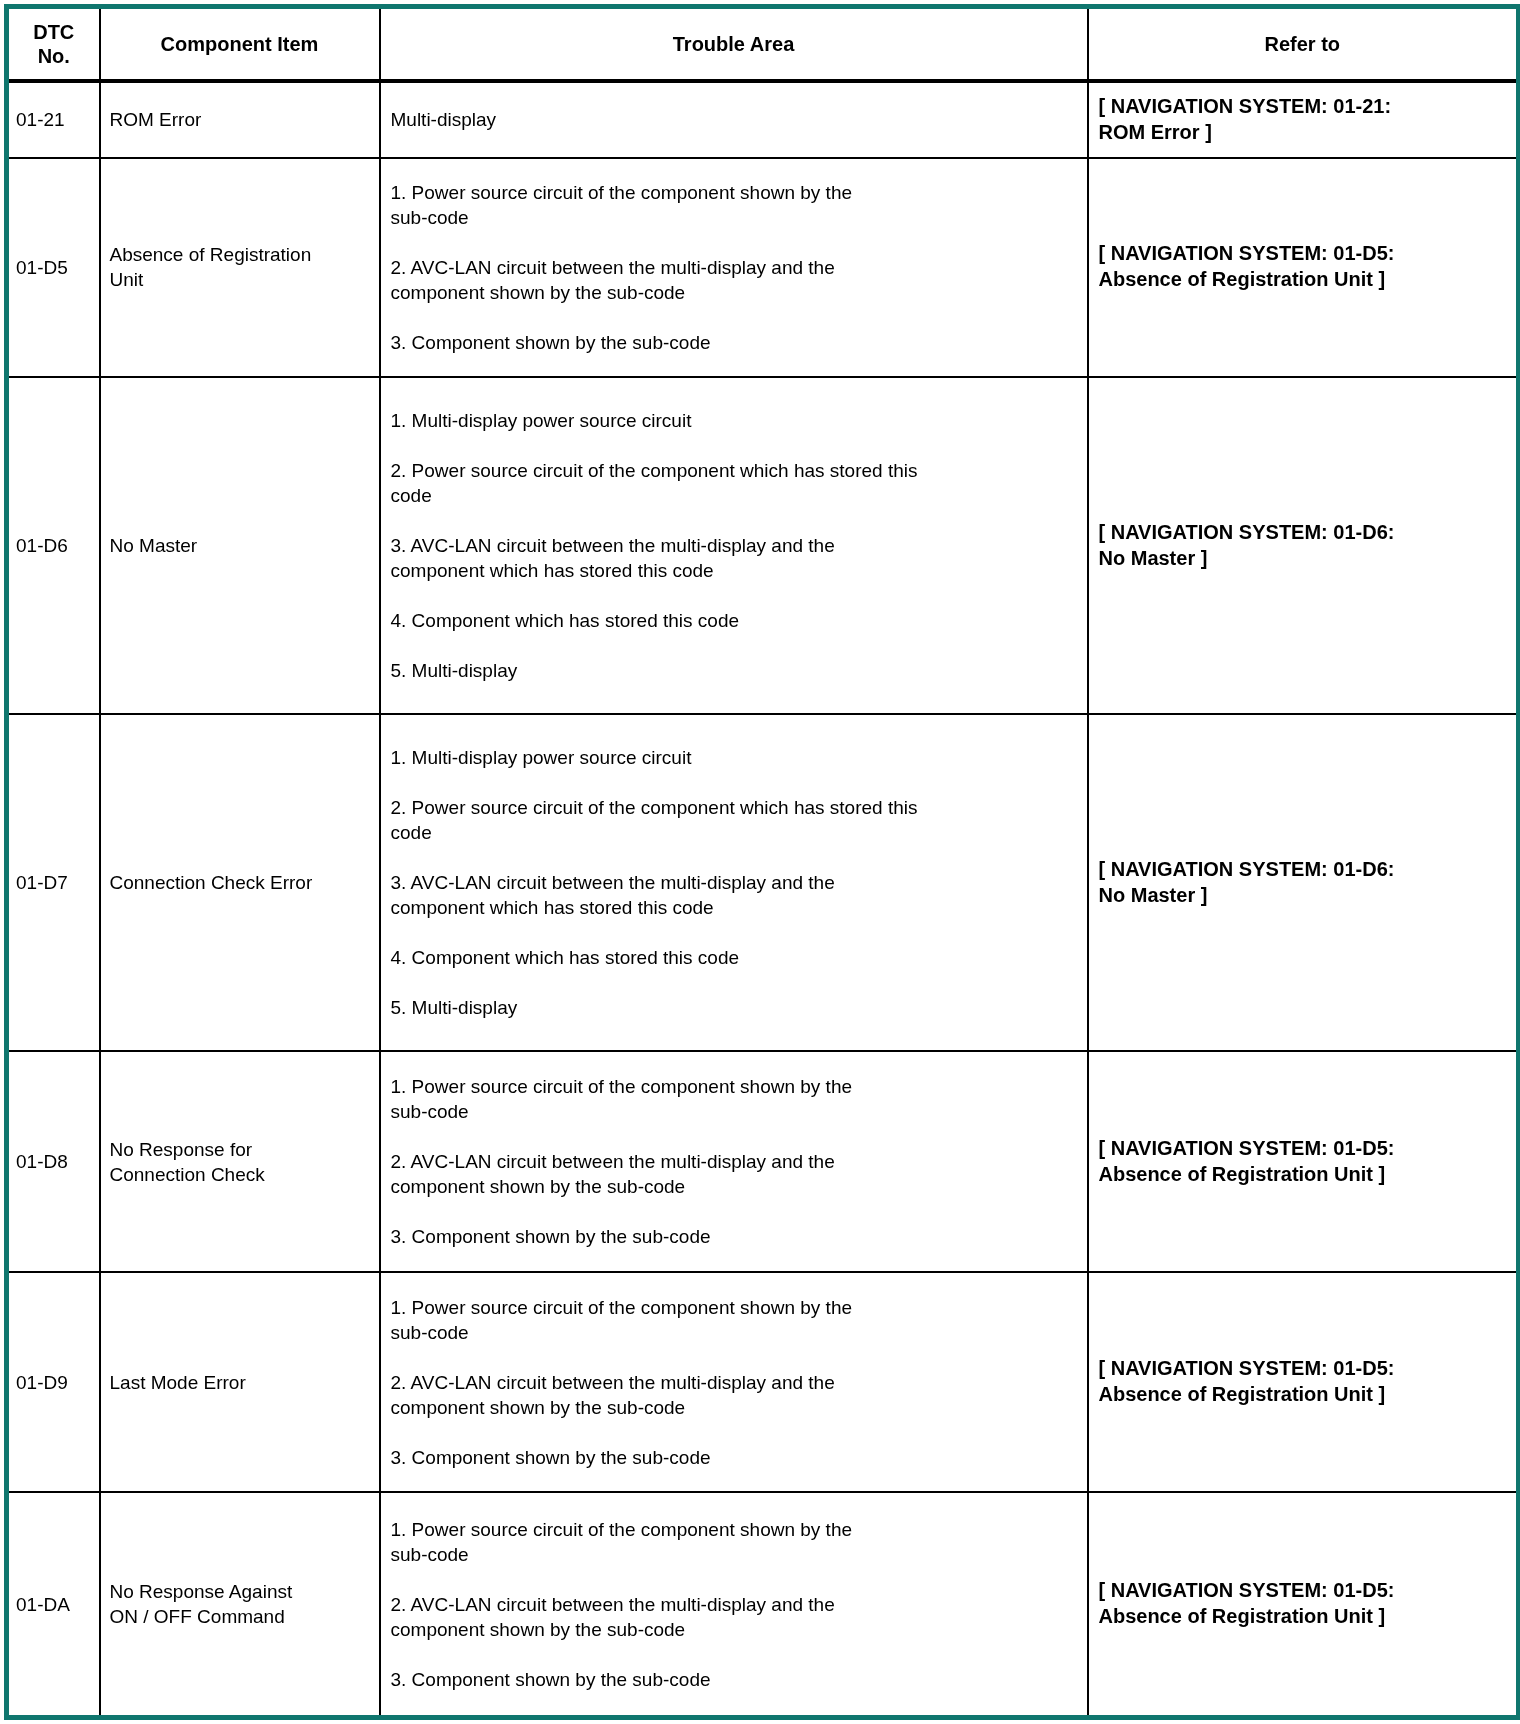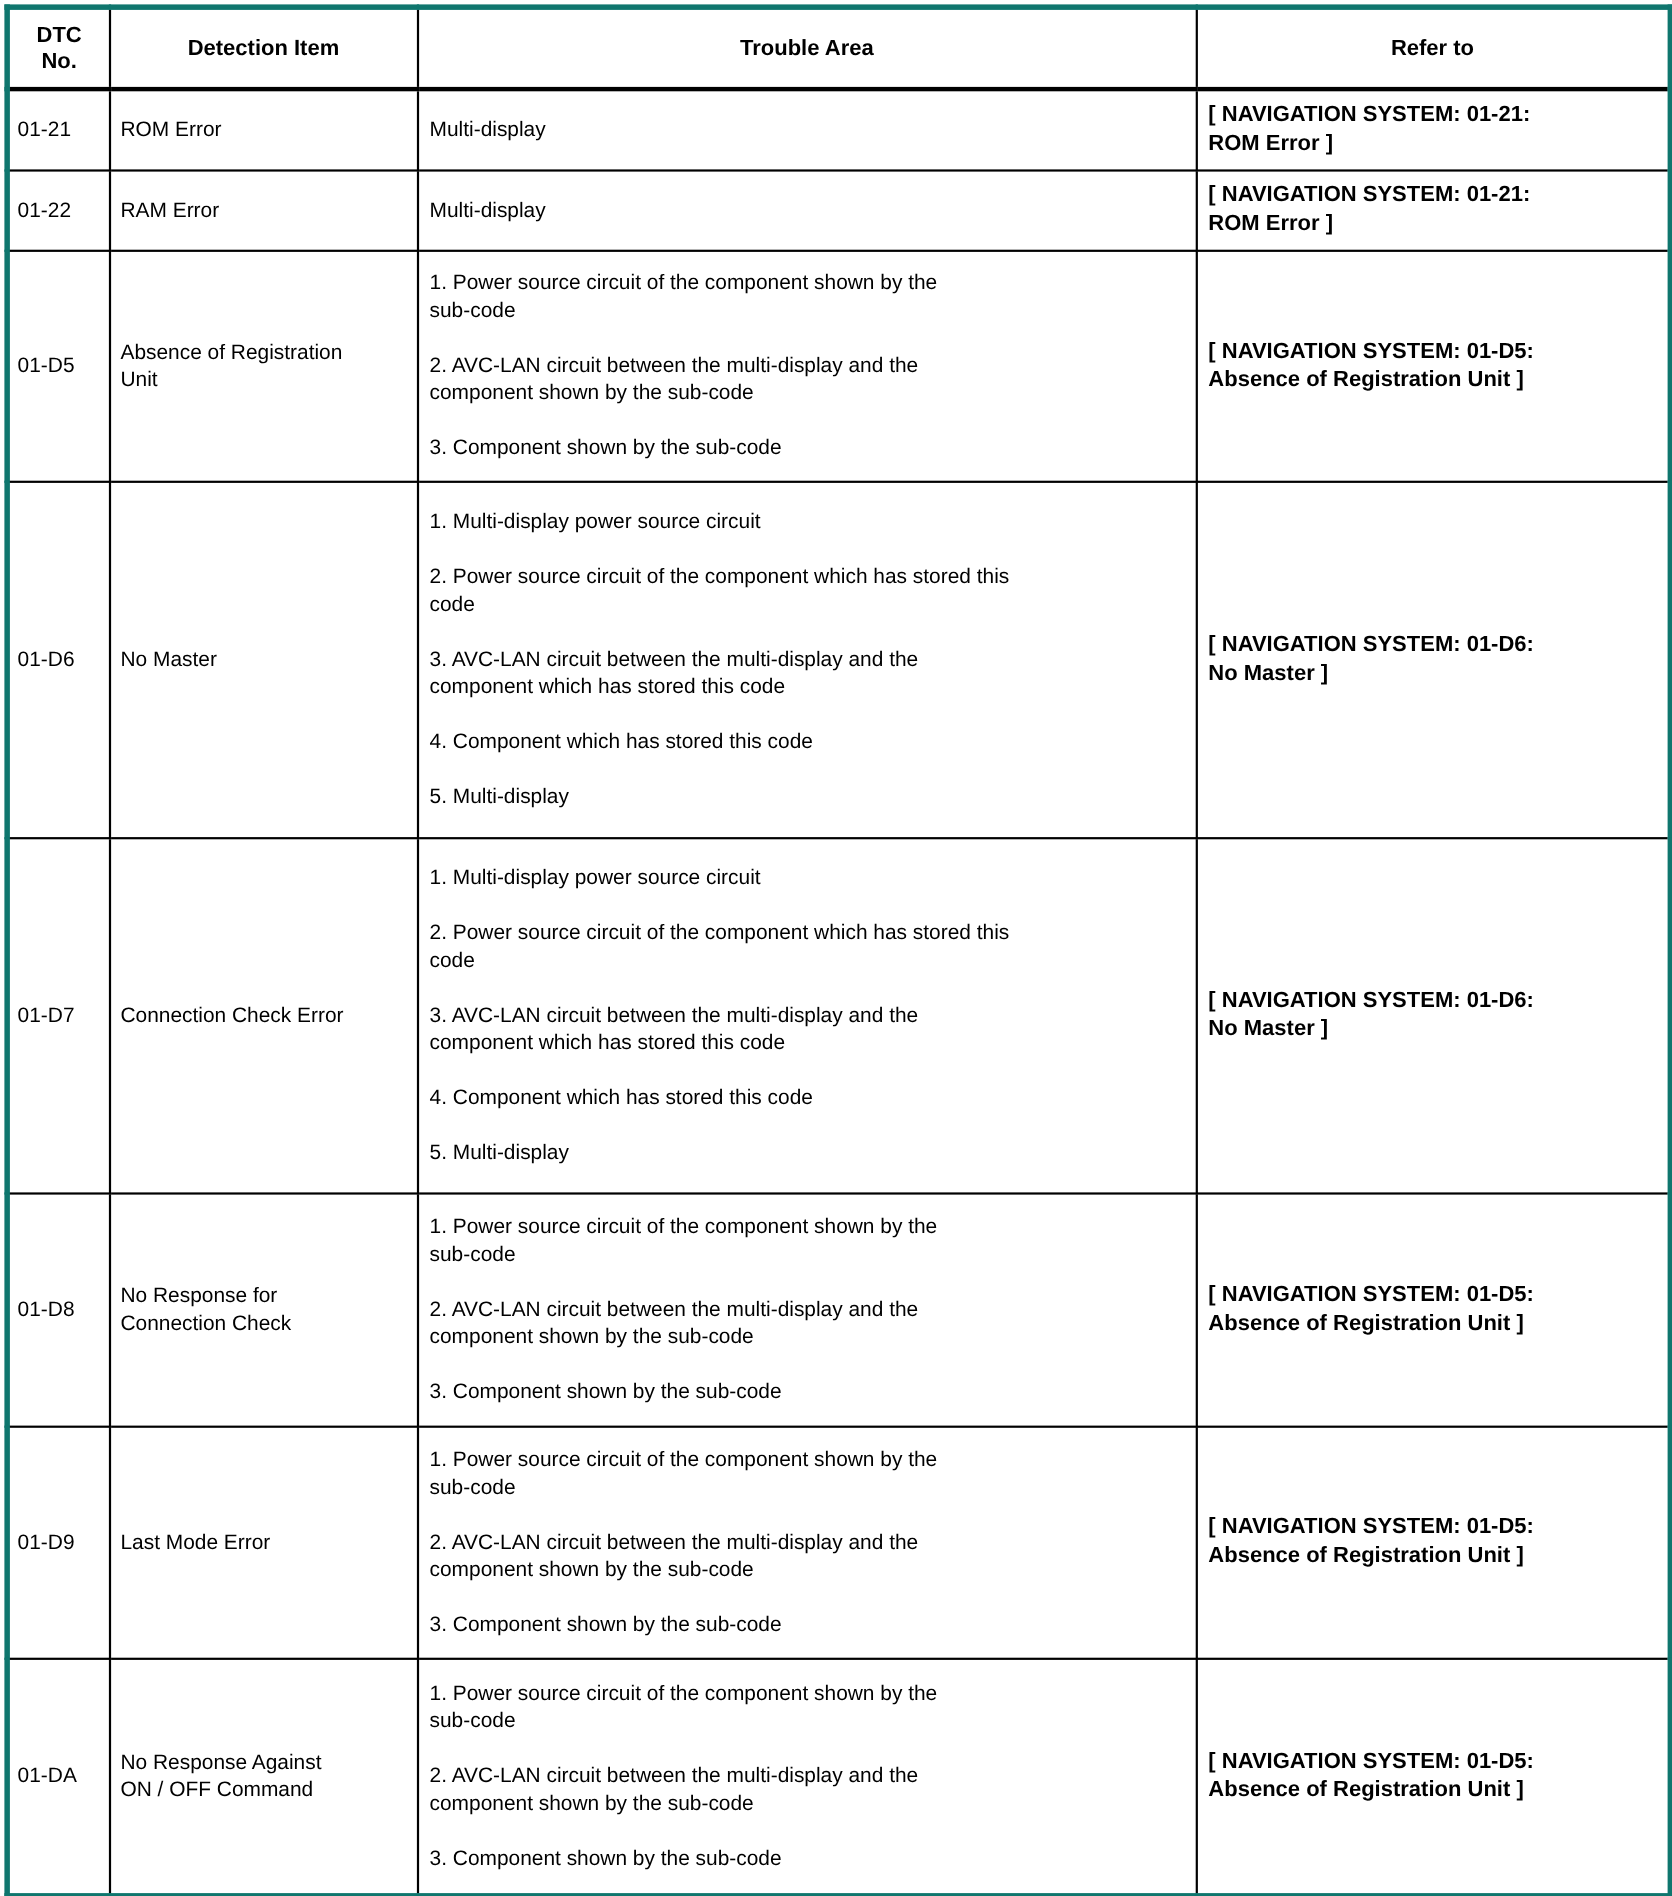--- a/index.html
+++ b/index.html
@@ -53,36 +53,29 @@
   <colgroup>
     <col style="width:93px">
     <col style="width:280px">
     <col style="width:708px">
     <col style="width:431px">
   </colgroup>
   <thead>
     <tr>
       <th>DTC
 No.</th>
-      <th>Detection Item</th>
+      <th>Component Item</th>
       <th>Trouble Area</th>
       <th>Refer to</th>
     </tr>
   </thead>
   <tbody>
       <tr style="height: 74px;">
         <td class="col-dtc">01-21</td>
         <td class="col-det">ROM Error</td>
-        <td class="col-ta"><div class="ta-item">Multi-display</div></td>
-        <td class="col-ref">[ NAVIGATION SYSTEM: 01-21:
-ROM Error ]</td>
-      </tr>
-      <tr style="height: 73px;">
-        <td class="col-dtc">01-22</td>
-        <td class="col-det">RAM Error</td>
         <td class="col-ta"><div class="ta-item">Multi-display</div></td>
         <td class="col-ref">[ NAVIGATION SYSTEM: 01-21:
 ROM Error ]</td>
       </tr>
       <tr style="height: 210px;">
         <td class="col-dtc">01-D5</td>
         <td class="col-det">Absence of Registration
 Unit</td>
         <td class="col-ta"><div class="ta-item">1. Power source circuit of the component shown by the
 sub-code</div><div class="ta-item">2. AVC-LAN circuit between the multi-display and the

